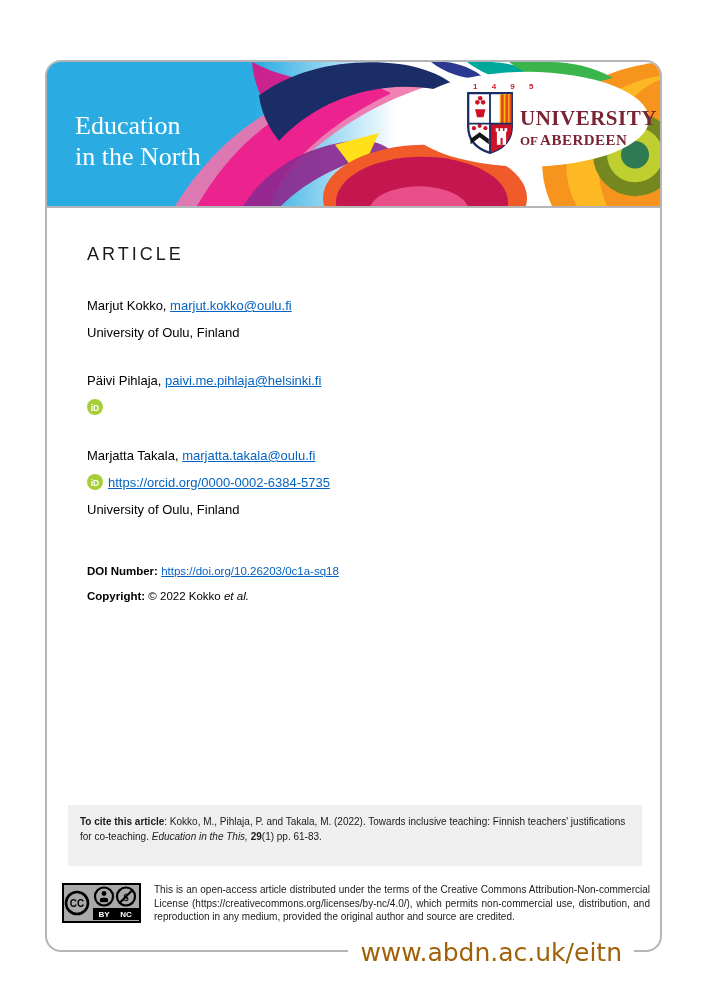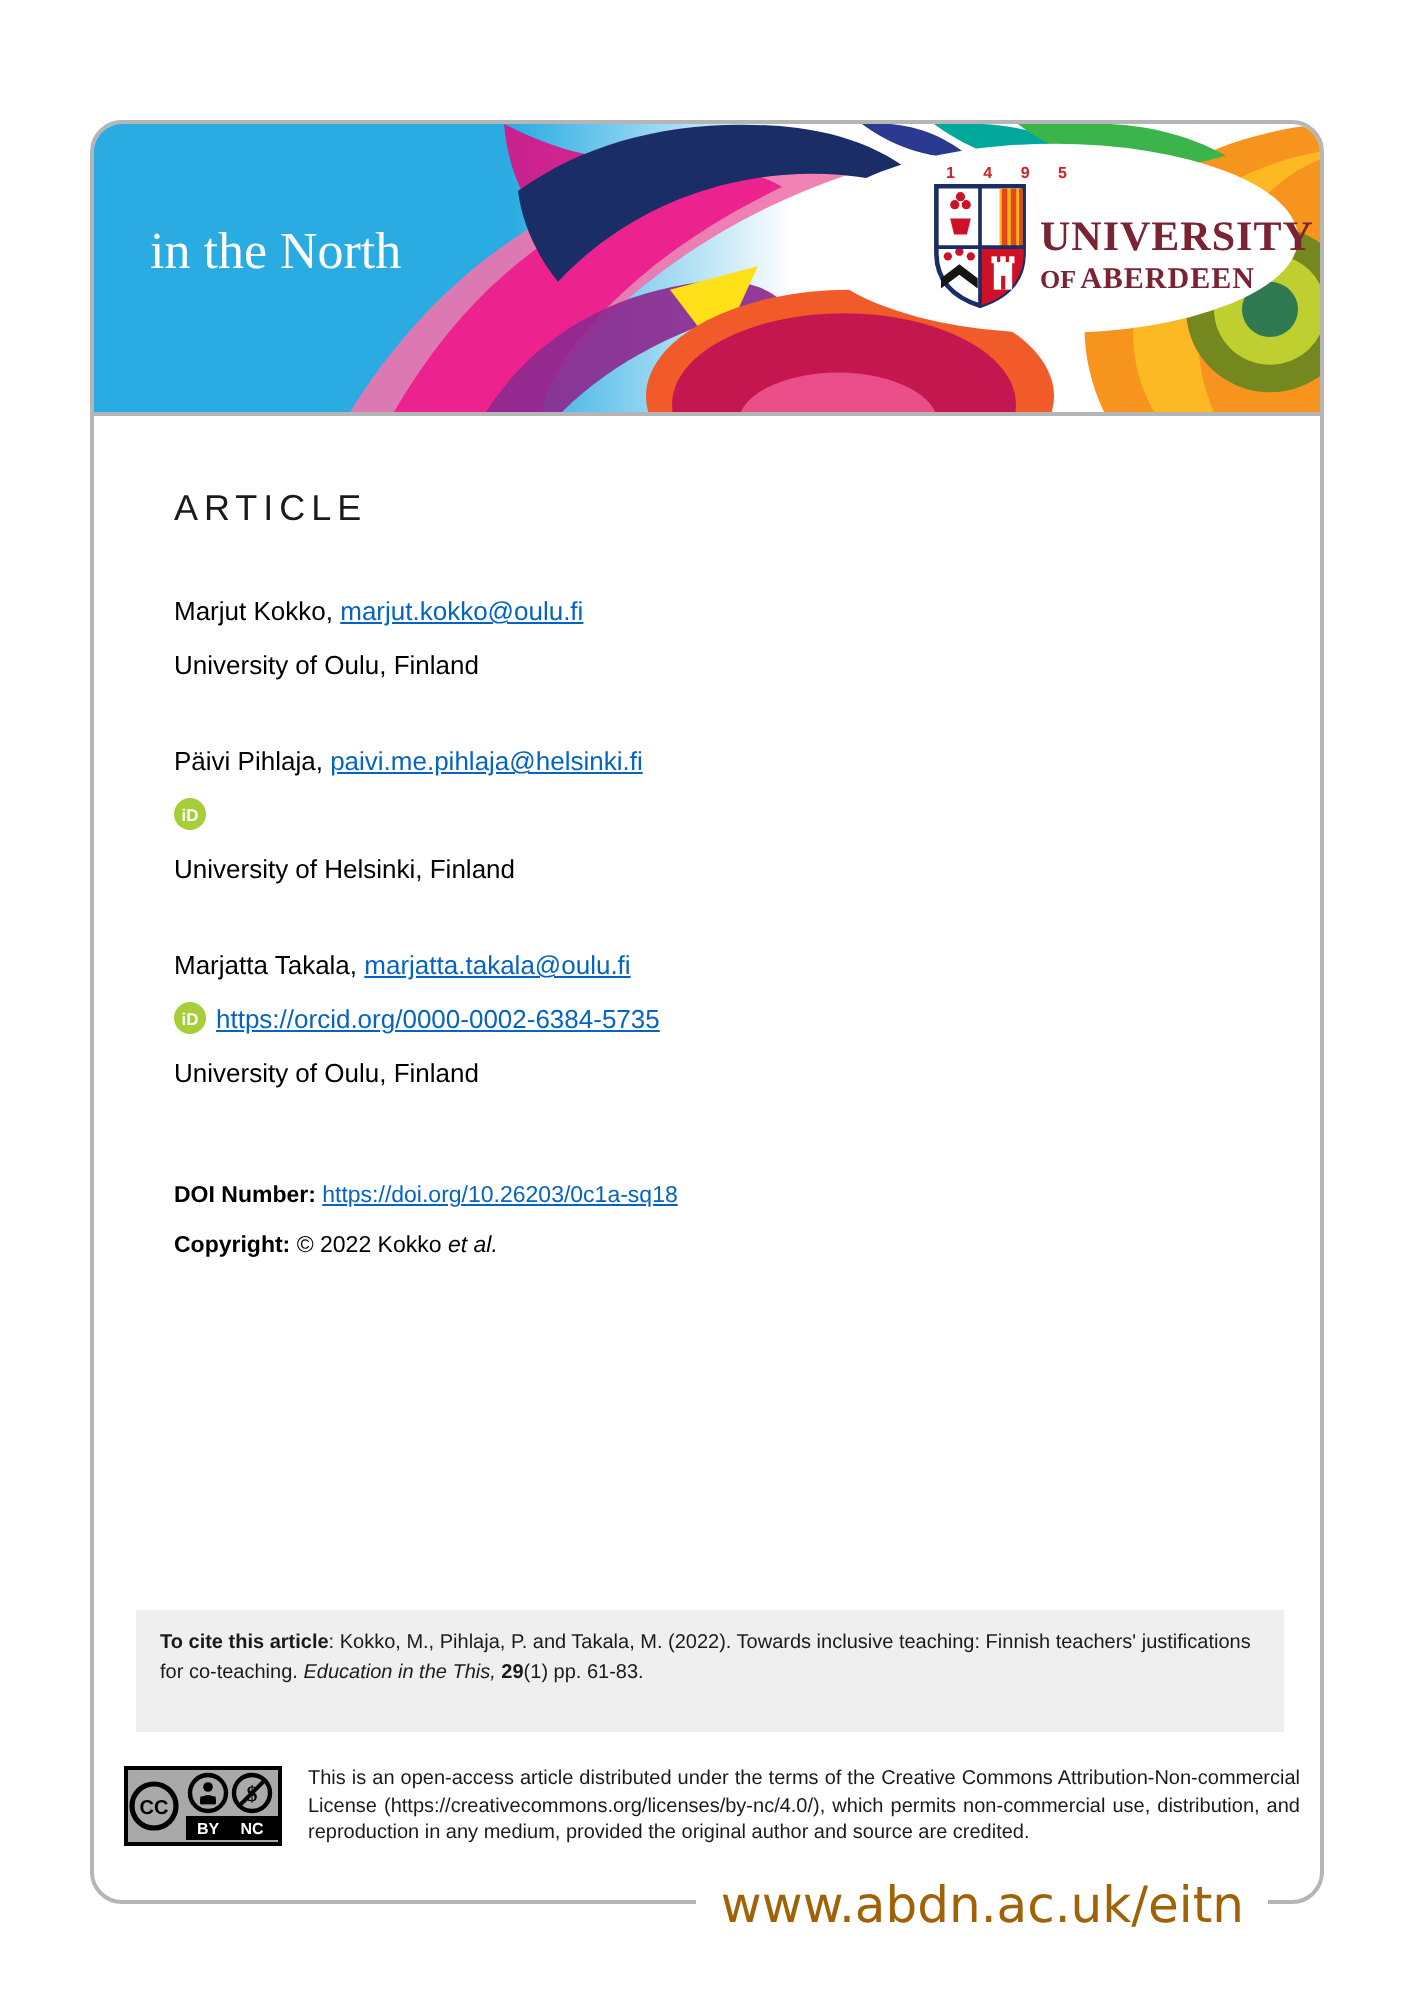--- a/index.html
+++ b/index.html
@@ -104,20 +104,21 @@
       <circle cx="588" cy="94" r="14" fill="#2F7A53"></circle>
 
       <path d="M420,0 C444,18 474,26 508,22 C488,8 466,1 444,0 Z" fill="#00A89C"></path>
       <path d="M462,0 C490,22 528,28 566,16 C546,5 524,0 504,0 Z" fill="#3BB54B"></path>
       <path d="M384,0 C400,12 418,18 438,17 C427,7 412,1 398,0 Z" fill="#2B3990"></path>
 
       <ellipse cx="480" cy="58" rx="122" ry="48" fill="#ffffff"></ellipse>
     </svg>
 
     <div class="journal-title">
+      <div>Education</div>
       <div>in the North</div>
     </div>
 
     <div class="uni-logo">
       <div class="shield-wrap">
         <span class="founded-year">1 4 9 5</span>
         <svg width="46" height="62" viewBox="0 0 40 54" aria-hidden="true">
           <path d="M1,1 H39 V30 Q39,47 20,53 Q1,47 1,30 Z" fill="#ffffff" stroke="#1B2D66" stroke-width="2"></path>
 
           <rect x="28.5" y="2" width="10" height="25" fill="#FDB913"></rect>
@@ -167,21 +168,20 @@
       <div class="author-line">
         <span>Päivi Pihlaja,</span>
         <a class="link">paivi.me.pihlaja@helsinki.fi</a>
       </div>
       <div class="author-line">
         <svg class="orcid-icon" width="16" height="16" viewBox="0 0 16 16" aria-hidden="true">
           <circle cx="8" cy="8" r="8" fill="#A6CE39"></circle>
           <text x="8" y="11.5" font-size="8.5" font-weight="bold" fill="#ffffff" text-anchor="middle" font-family="Liberation Sans, sans-serif">iD</text>
         </svg>
       </div>
-      <div class="author-line">University of Helsinki, Finland</div>
     </div>
 
     <div class="author-block">
       <div class="author-line">
         <span>Marjatta Takala,</span>
         <a class="link">marjatta.takala@oulu.fi</a>
       </div>
       <div class="author-line">
         <svg class="orcid-icon" width="16" height="16" viewBox="0 0 16 16" aria-hidden="true">
           <circle cx="8" cy="8" r="8" fill="#A6CE39"></circle>

